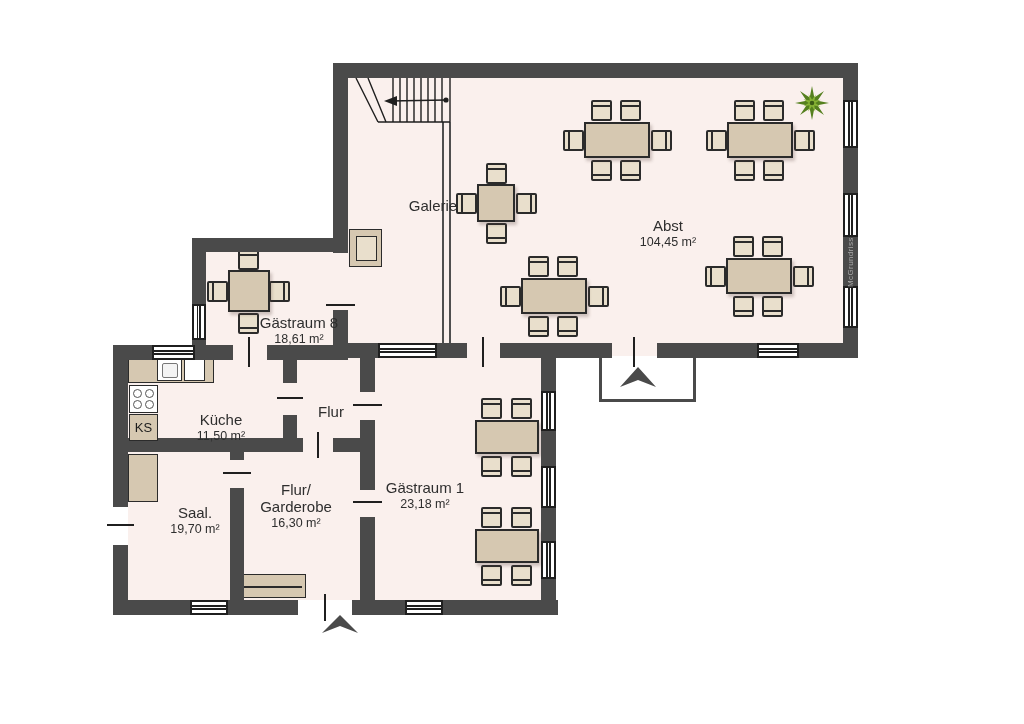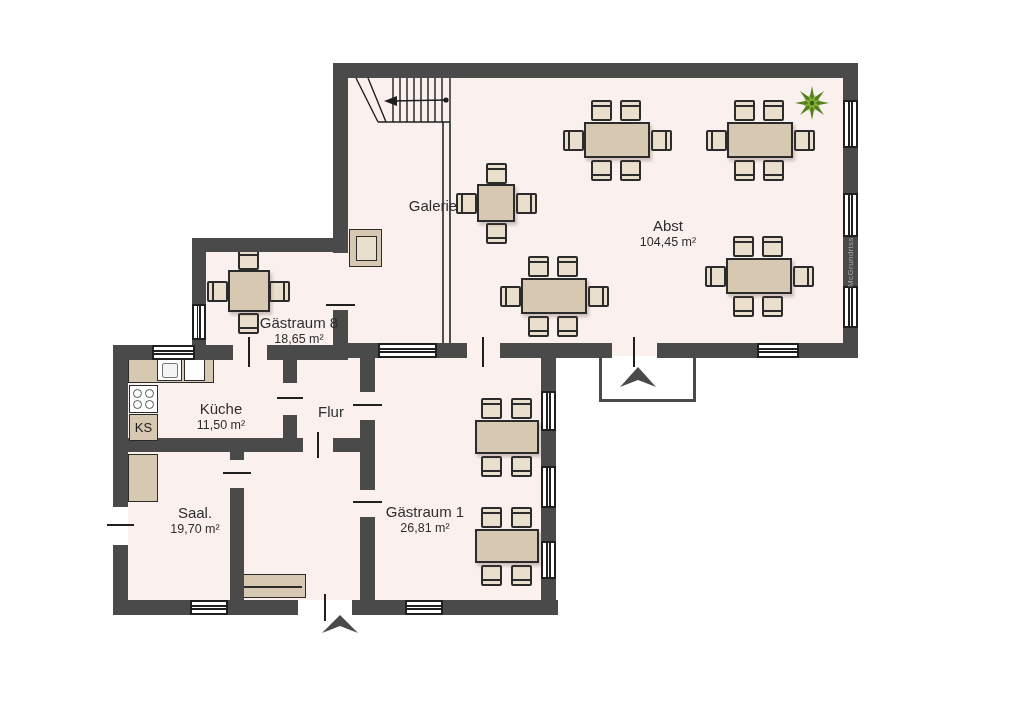--- a/index.html
+++ b/index.html
@@ -210,31 +210,36 @@
 
   <div class="rlabel" style="left:433px;top:206px">
     <div>Galerie</div>
   </div>
   <div class="rlabel" style="left:668px;top:233px">
     <div>Abst</div>
     <div class="rarea">104,45 m²</div>
   </div>
   <div class="rlabel" style="left:299px;top:330px">
     <div>Gästraum 8</div>
-    <div class="rarea">18,65 m²</div>
-  </div>
-  <div class="rlabel" style="left:221px;top:416px">
+    <div class="rarea">18,61 m²</div>
+  </div>
+  <div class="rlabel" style="left:221px;top:427px">
     <div>Küche</div>
     <div class="rarea">11,50 m²</div>
   </div>
   <div class="rlabel" style="left:331px;top:412px">
     <div>Flur</div>
   </div>
   <div class="rlabel" style="left:195px;top:520px">
     <div>Saal.</div>
     <div class="rarea">19,70 m²</div>
   </div>
-  <div class="rlabel" style="left:425px;top:519px">
+  <div class="rlabel" style="left:296px;top:506px">
+    <div>Flur/</div>
+    <div>Garderobe</div>
+    <div class="rarea">16,30 m²</div>
+  </div>
+  <div class="rlabel" style="left:425px;top:495px">
     <div>Gästraum 1</div>
-    <div class="rarea">26,81 m²</div>
+    <div class="rarea">23,18 m²</div>
   </div>
 
 </div>
 
 </body></html>

